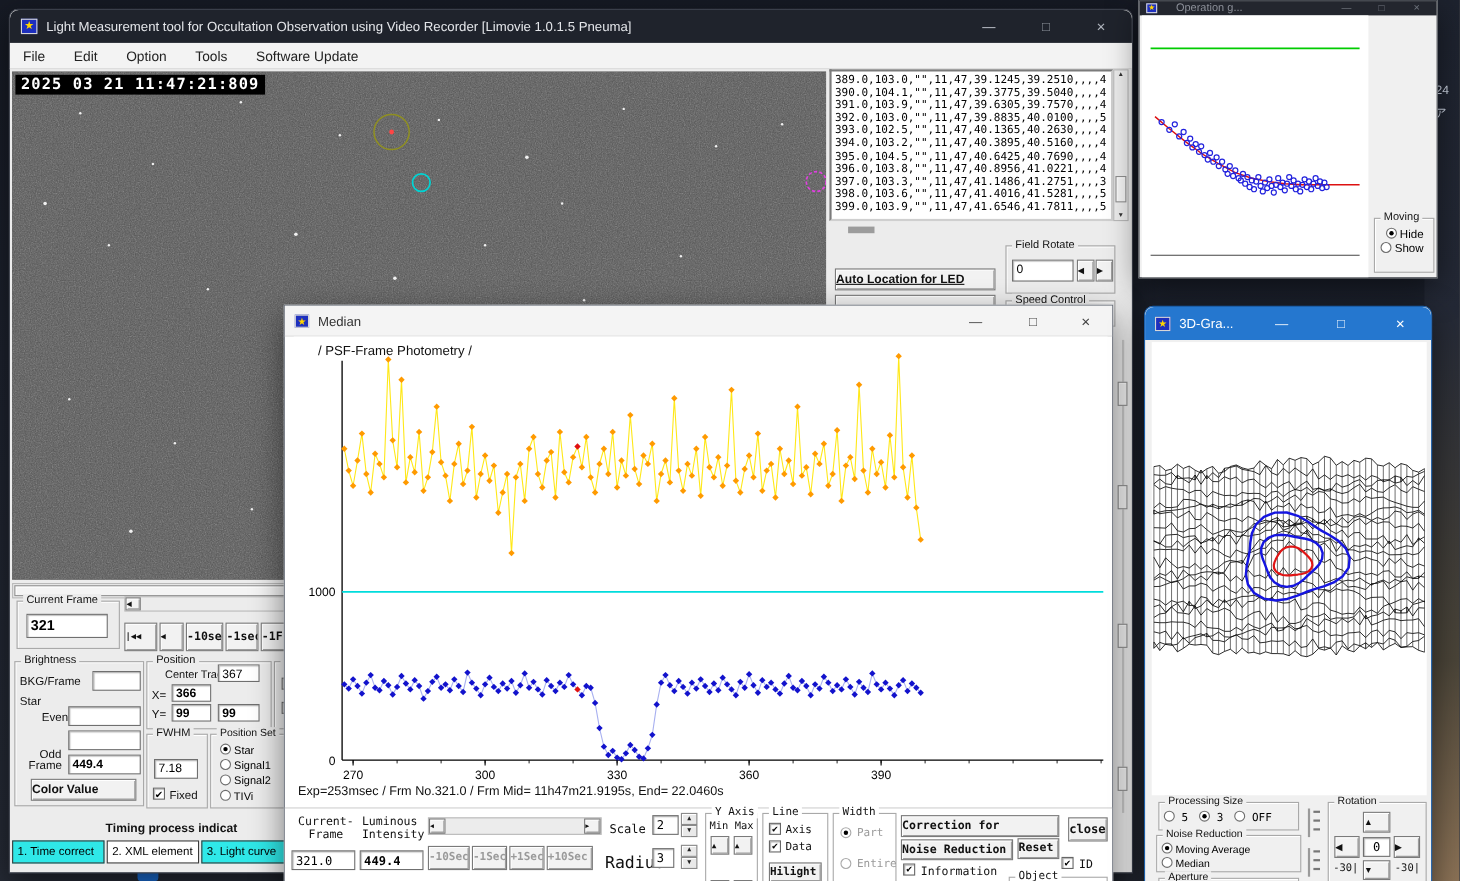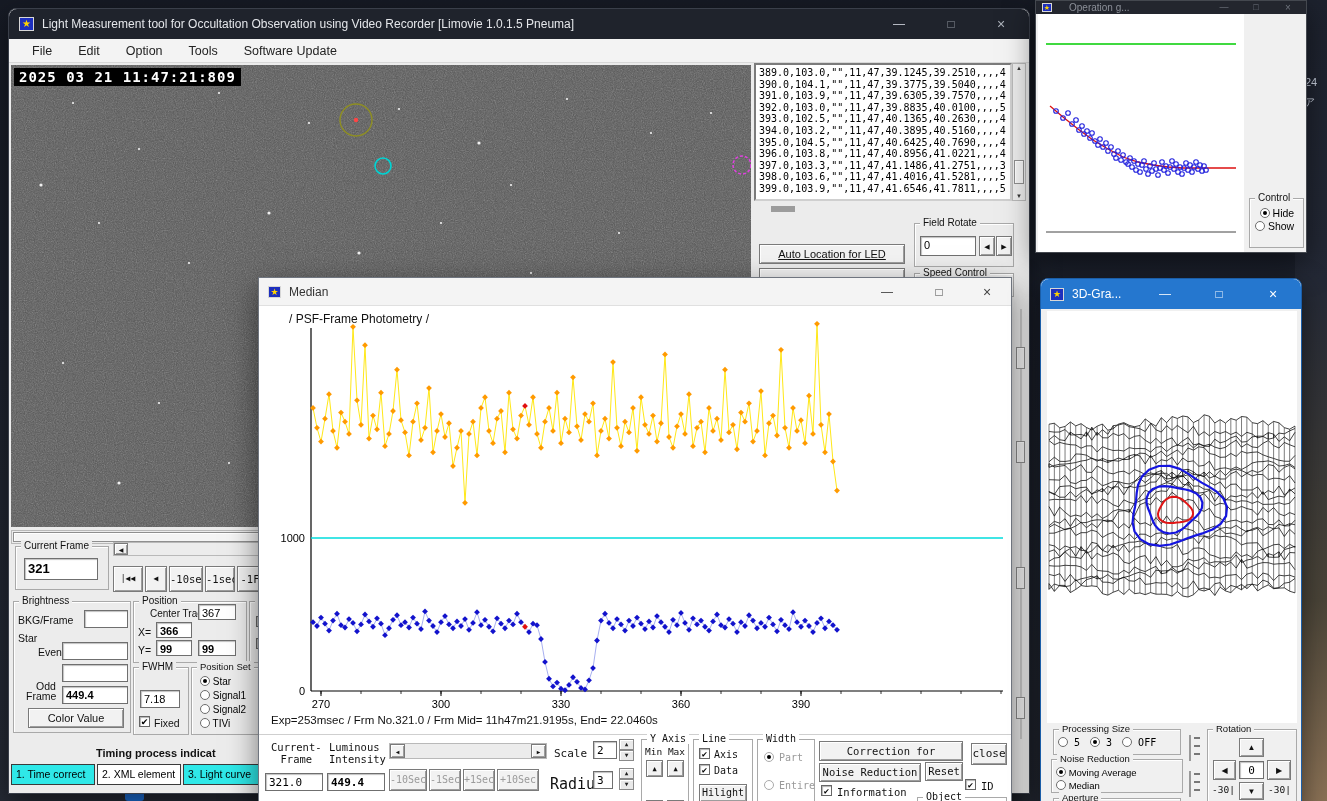--- a/index.html
+++ b/index.html
@@ -8,21 +8,21 @@
             background:linear-gradient(180deg,#161a24 0%,#1d222e 40%,#262b36 100%); }
   .desk-right { position:absolute; right:0; top:0; width:32px; height:801px;
     background:linear-gradient(180deg,#1d222e 0%,#242936 35%,#4a4438 75%,#8b7256 100%); }
   .win { position:absolute; box-shadow:0 10px 28px rgba(0,0,0,.5); }
   .tbar { position:absolute; left:0; top:0; right:0; display:flex; align-items:center; }
   .appicon { width:15px; height:14px; background:#1d2fbe; border:1px solid #d7d7d7;
     color:#ffd400; font-size:10px; line-height:12px; text-align:center; flex:0 0 auto; }
   .wbtn { position:absolute; top:0; width:40px; text-align:center; font-size:12px; }
   .btn { position:absolute; background:#f2f2f2; border:1px solid #7a7a7a;
     box-shadow:inset 1px 1px 0 #ffffff, inset -1px -1px 0 #9d9d9d;
-    font-size:11px; text-align:center; color:#111; overflow:hidden; }
+    font-size:11px; color:#111; overflow:hidden;font-weight:bold; }
   .btn.dis { color:#9a9a9a; }
   .inp { position:absolute; background:#fff; border:1px solid #6f6f6f;
     box-shadow:inset 1px 1px 1px rgba(0,0,0,.25); font-size:11px; color:#000;
     padding:2px 3px; overflow:hidden; white-space:nowrap; }
   .grp { position:absolute; border:1px solid #a9a9a9; box-shadow:inset 1px 1px 0 #fff; }
   .cap { position:absolute; top:-7px; left:5px; padding:0 3px; font-size:10px;
     background:inherit; white-space:nowrap; color:#111; }
   .lbl { position:absolute; font-size:10.5px; color:#111; white-space:nowrap; }
   .chk { display:inline-block; width:11px; height:11px; background:#fff;
     border:1px solid #666; box-shadow:inset 1px 1px 1px rgba(0,0,0,.3);
@@ -53,21 +53,21 @@
   <div style="position:absolute;left:418px;top:788px;width:23px;height:13px;background:#1b6fd8;border-radius:3px;"></div>
 
   <div class="win" id="main-win" style="left:8px;top:8px;width:1022px;height:786px;background:#ececec;border:1px solid #3a3f4a;border-radius:8px 8px 0 0;">
     <div class="tbar" style="height:30px;background:#1f232c;border-radius:8px 8px 0 0;padding-left:10px;gap:8px;">
       <span class="appicon">★</span>
       <span style="font-size:12px;color:#e4e6ea;">Light Measurement tool for Occultation Observation using Video Recorder [Limovie 1.0.1.5 Pneuma]</span>
       <span class="wbtn" style="right:110px;color:#c7ccd5;line-height:30px;">—</span>
       <span class="wbtn" style="right:58px;color:#8e939c;line-height:30px;">□</span>
       <span class="wbtn" style="right:8px;color:#aeb3bc;line-height:30px;font-size:14px;">×</span>
     </div>
-    <div id="menu-bar" style="position:absolute;left:0;top:30px;right:0;height:24px;background:#f3f3f3;border-bottom:1px solid #d8d8d8;display:flex;align-items:center;padding-left:23px;gap:26px;">
+    <div id="menu-bar" style="position:absolute;left:0;top:30px;right:0;height:24px;background:#f3f3f3;border-bottom:1px solid #d8d8d8;display:flex;align-items:center;padding-left:12px;gap:26px;">
         <span style="font-size: 12.5px; color: rgb(34, 34, 34);">File</span>
         <span style="font-size: 12.5px; color: rgb(34, 34, 34);">Edit</span>
         <span style="font-size: 12.5px; color: rgb(34, 34, 34);">Option</span>
         <span style="font-size: 12.5px; color: rgb(34, 34, 34);">Tools</span>
         <span style="font-size: 12.5px; color: rgb(34, 34, 34);">Software Update</span>
       </div>
 
     <div style="position:absolute;left:2px;top:56px;width:740px;height:462px;background:#585858;overflow:hidden;">
       <svg id="video-svg" width="740" height="462">
           <defs>
@@ -313,21 +313,21 @@
           <circle cx="156" cy="153" r="2.3" fill="none" stroke="#2222dd" stroke-width="1.1"></circle>
           <circle cx="158" cy="148" r="2.3" fill="none" stroke="#2222dd" stroke-width="1.1"></circle>
           <circle cx="160" cy="155" r="2.3" fill="none" stroke="#2222dd" stroke-width="1.1"></circle>
           <circle cx="162" cy="151" r="2.3" fill="none" stroke="#2222dd" stroke-width="1.1"></circle>
           <circle cx="164" cy="157" r="2.3" fill="none" stroke="#2222dd" stroke-width="1.1"></circle>
           <circle cx="166" cy="152" r="2.3" fill="none" stroke="#2222dd" stroke-width="1.1"></circle>
           <circle cx="168" cy="156" r="2.3" fill="none" stroke="#2222dd" stroke-width="1.1"></circle>
         </svg>
     </div>
     <div class="grp" style="left:213px;top:197px;width:55px;height:50px;background:#f0f0f0;">
-      <span class="cap">Control</span>
+      <span class="cap">Moving</span>
       <div id="op-control-radios" style="position:absolute;left:5px;top:8px;">
           <div style="font-size: 10.5px; line-height: 13px; white-space: nowrap; text-align: right;"><span class="rad sel"></span> Hide</div>
           <div style="font-size: 10.5px; line-height: 13px; white-space: nowrap;"><span class="rad "></span> Show</div>
         </div>
     </div>
   </div>
 
   <div class="win" style="left:258px;top:277px;width:754px;height:545px;background:#ffffff;border:1px solid #6f757f;">
     <div class="tbar" style="height:28px;background:#f4f4f4;border-bottom:1px solid #e0e0e0;padding-left:9px;gap:8px;">
       <span class="appicon" style="width:13px;height:12px;font-size:9px;line-height:10px;">★</span>

